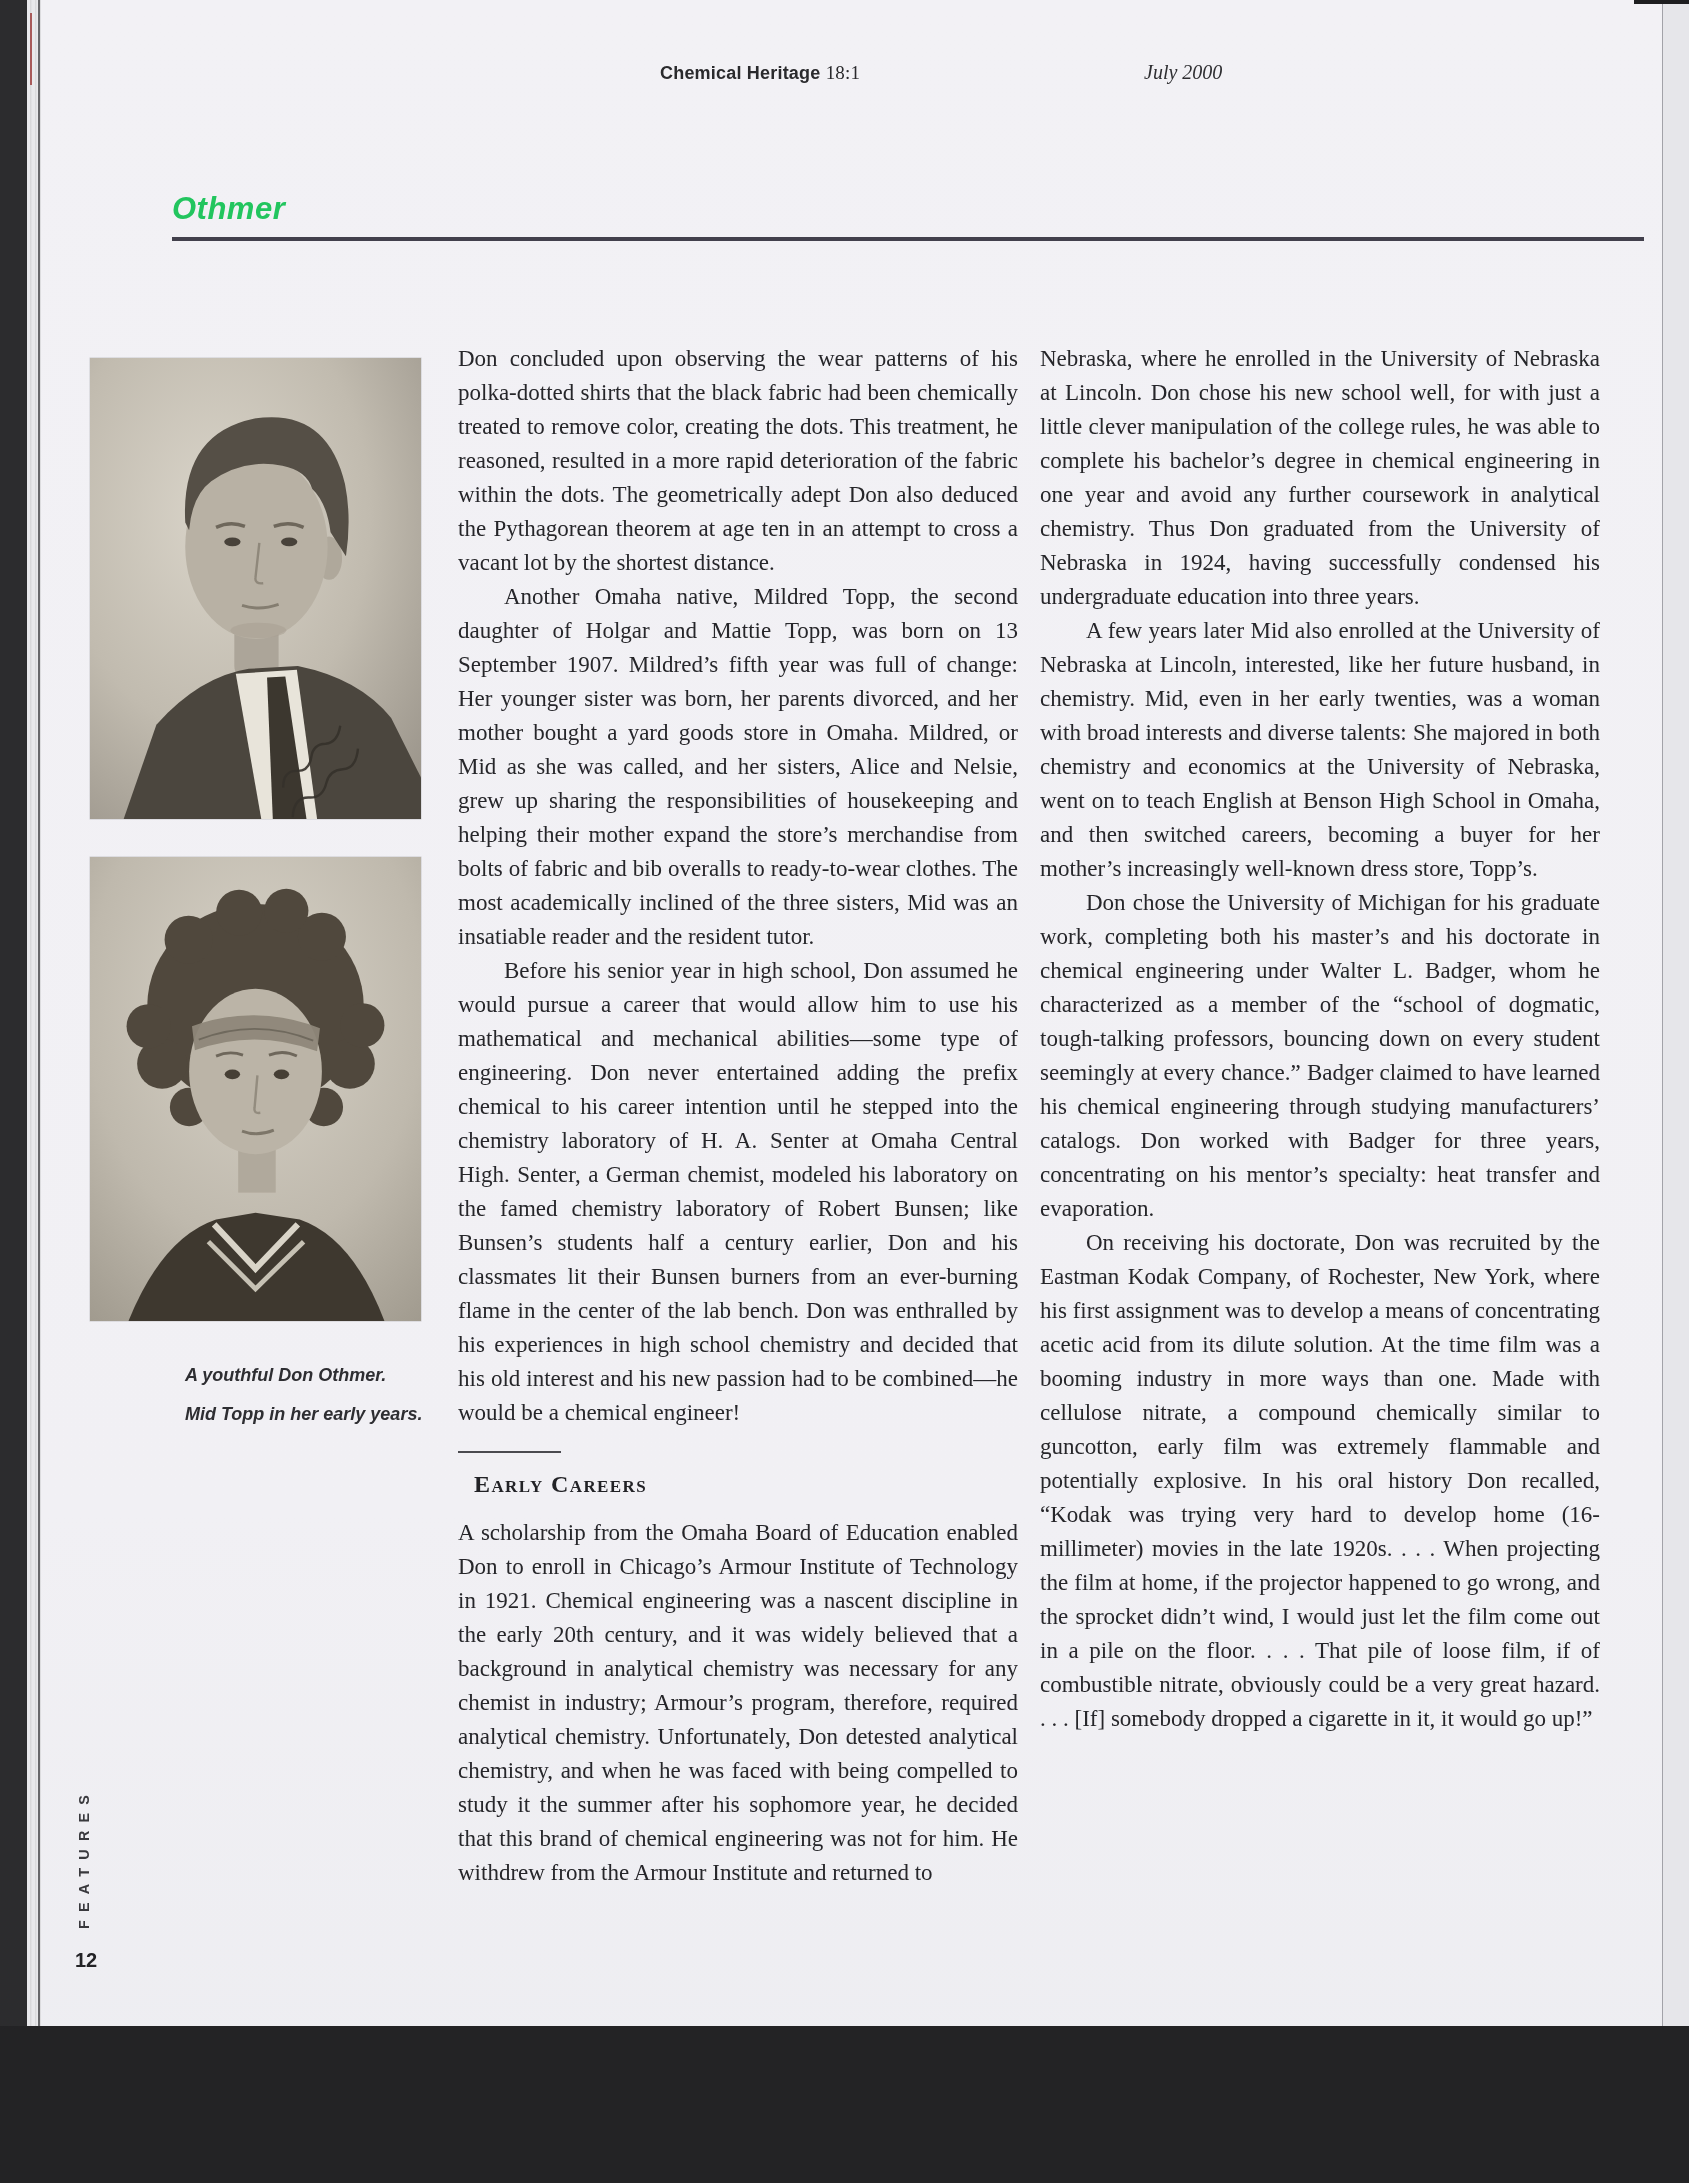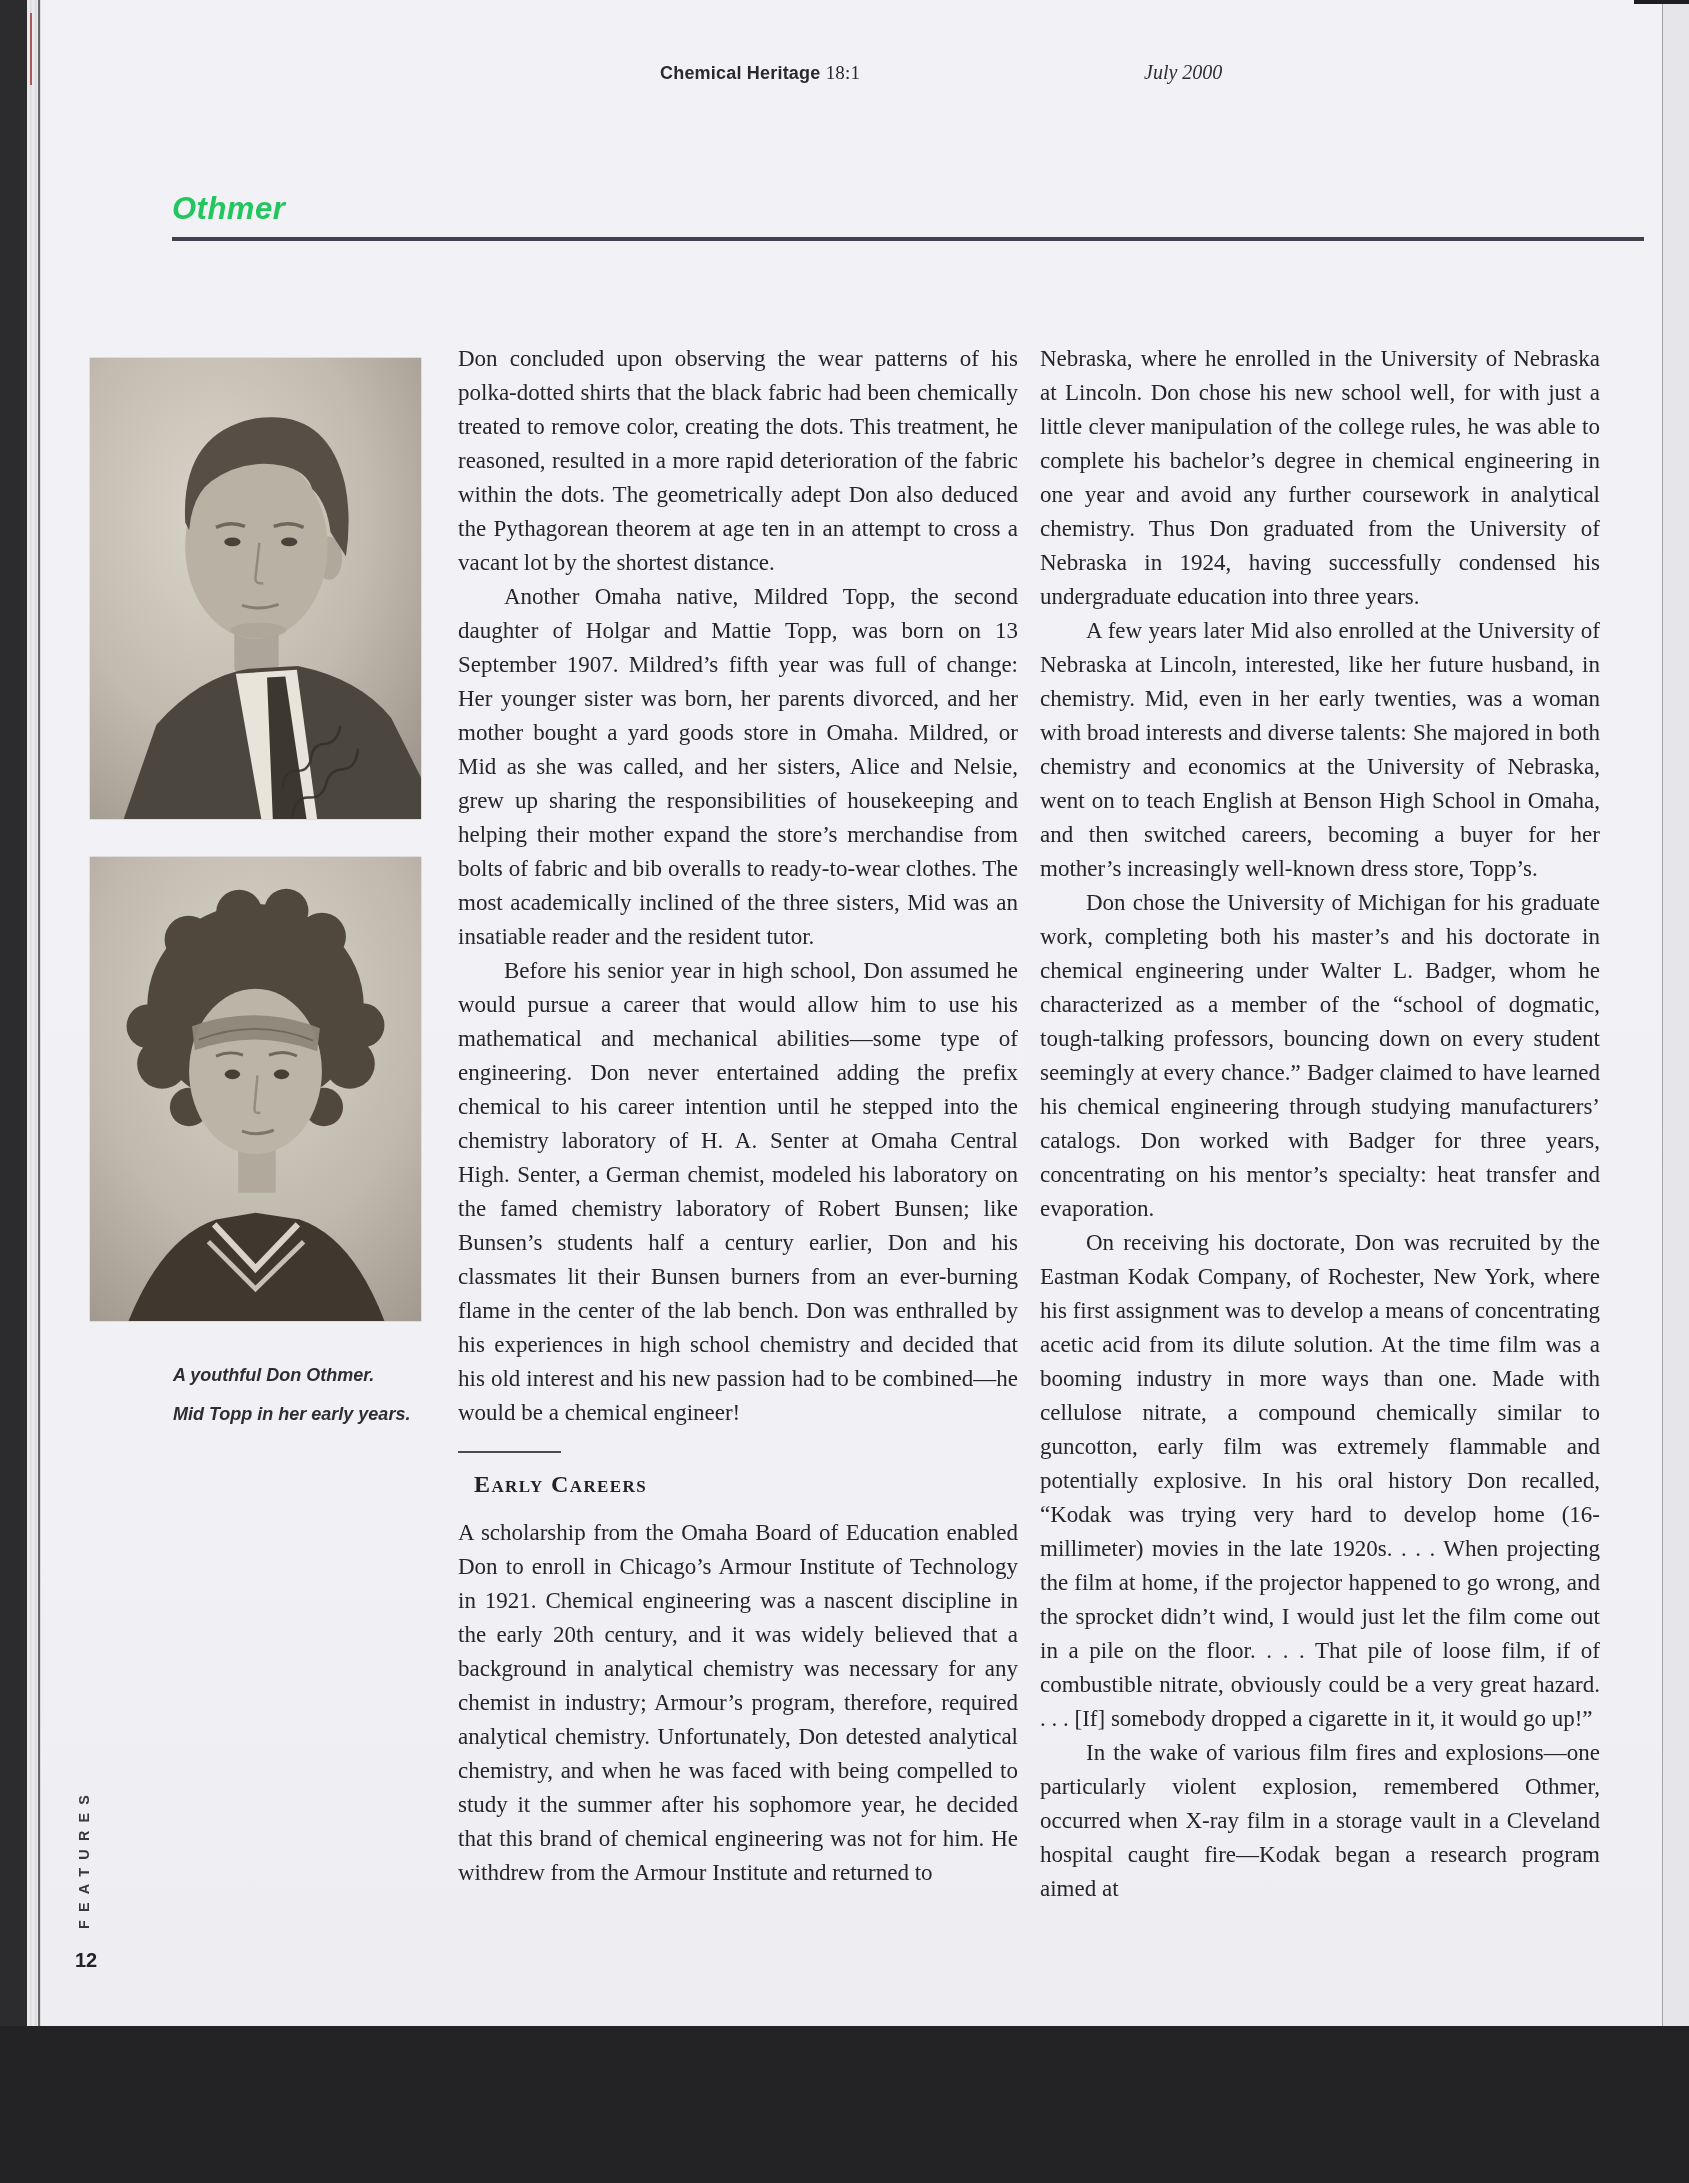--- a/index.html
+++ b/index.html
@@ -29,21 +29,21 @@
      font-weight:700;font-style:italic;font-size:31px;color:#22c55e;letter-spacing:0.5px;}
   .title-rule{position:absolute;left:172px;top:237px;width:1472px;height:4.3px;background:#42404c;}
 
   
   .photo{position:absolute;left:90px;width:331px;box-shadow:0 0 0 0.5px #c9c9cd;}
   .photo svg{display:block;width:100%;height:100%;}
   .photo-don{top:358px;height:461px;}
   .photo-mid{top:857px;height:464px;}
 
   
-  .captions{position:absolute;left:173px;top:1362px;width:289px;
+  .captions{position:absolute;left:185px;top:1362px;width:289px;
      font-family:"Liberation Sans",sans-serif;font-style:italic;font-weight:700;
      font-size:18px;line-height:27px;color:#2e2e32;}
   .captions p{margin:0 0 11.5px 0;}
 
   
   .col{position:absolute;top:342px;width:560px;font-size:23px;line-height:34px;
      color:#26262a;text-align:justify;}
   .col-1{left:458px;}
   .col-2{left:1040px;}
   .col p{margin:0;}
@@ -162,21 +162,20 @@
     <div class="subhead-rule"></div>
     <h2 class="subhead">Early Careers</h2>
     <p>A scholarship from the Omaha Board of Education enabled Don to enroll in Chicago’s Armour Institute of Technology in 1921. Chemical engineering was a nascent discipline in the early 20th century, and it was widely believed that a background in analytical chemistry was necessary for any chemist in industry; Armour’s program, therefore, required analytical chemistry. Unfortunately, Don detested analytical chemistry, and when he was faced with being compelled to study it the summer after his sophomore year, he decided that this brand of chemical engineering was not for him. He withdrew from the Armour Institute and returned to</p>
   </div>
 
   <div class="col col-2">
     <p>Nebraska, where he enrolled in the University of Nebraska at Lincoln. Don chose his new school well, for with just a little clever manipulation of the college rules, he was able to complete his bachelor’s degree in chemical engineering in one year and avoid any further coursework in analytical chemistry. Thus Don graduated from the University of Nebraska in 1924, having successfully condensed his undergraduate education into three years.</p>
     <p class="indent">A few years later Mid also enrolled at the University of Nebraska at Lincoln, interested, like her future husband, in chemistry. Mid, even in her early twenties, was a woman with broad interests and diverse talents: She majored in both chemistry and economics at the University of Nebraska, went on to teach English at Benson High School in Omaha, and then switched careers, becoming a buyer for her mother’s increasingly well-known dress store, Topp’s.</p>
     <p class="indent">Don chose the University of Michigan for his graduate work, completing both his master’s and his doctorate in chemical engineering under Walter L. Badger, whom he characterized as a member of the “school of dogmatic, tough-talking professors, bouncing down on every student seemingly at every chance.” Badger claimed to have learned his chemical engineering through studying manufacturers’ catalogs. Don worked with Badger for three years, concentrating on his mentor’s specialty: heat transfer and evaporation.</p>
     <p class="indent">On receiving his doctorate, Don was recruited by the Eastman Kodak Company, of Rochester, New York, where his first assignment was to develop a means of concentrating acetic acid from its dilute solution. At the time film was a booming industry in more ways than one. Made with cellulose nitrate, a compound chemically similar to guncotton, early film was extremely flammable and potentially explosive. In his oral history Don recalled, “Kodak was trying very hard to develop home (16-millimeter) movies in the late 1920s. . . . When projecting the film at home, if the projector happened to go wrong, and the sprocket didn’t wind, I would just let the film come out in a pile on the floor. . . . That pile of loose film, if of combustible nitrate, obviously could be a very great hazard. . . . [If] somebody dropped a cigarette in it, it would go up!”</p>
-    <p class="indent">In the wake of various film fires and explosions—one particularly violent explosion, remembered Othmer, occurred when X-ray film in a storage vault in a Cleveland hospital caught fire—Kodak began a research program aimed at</p>
   </div>
 
   <div class="features">FEATURES</div>
   <div class="folio">12</div>
 
   <div class="bottom-bar"></div>
 </div>
 
 
 </body></html>

